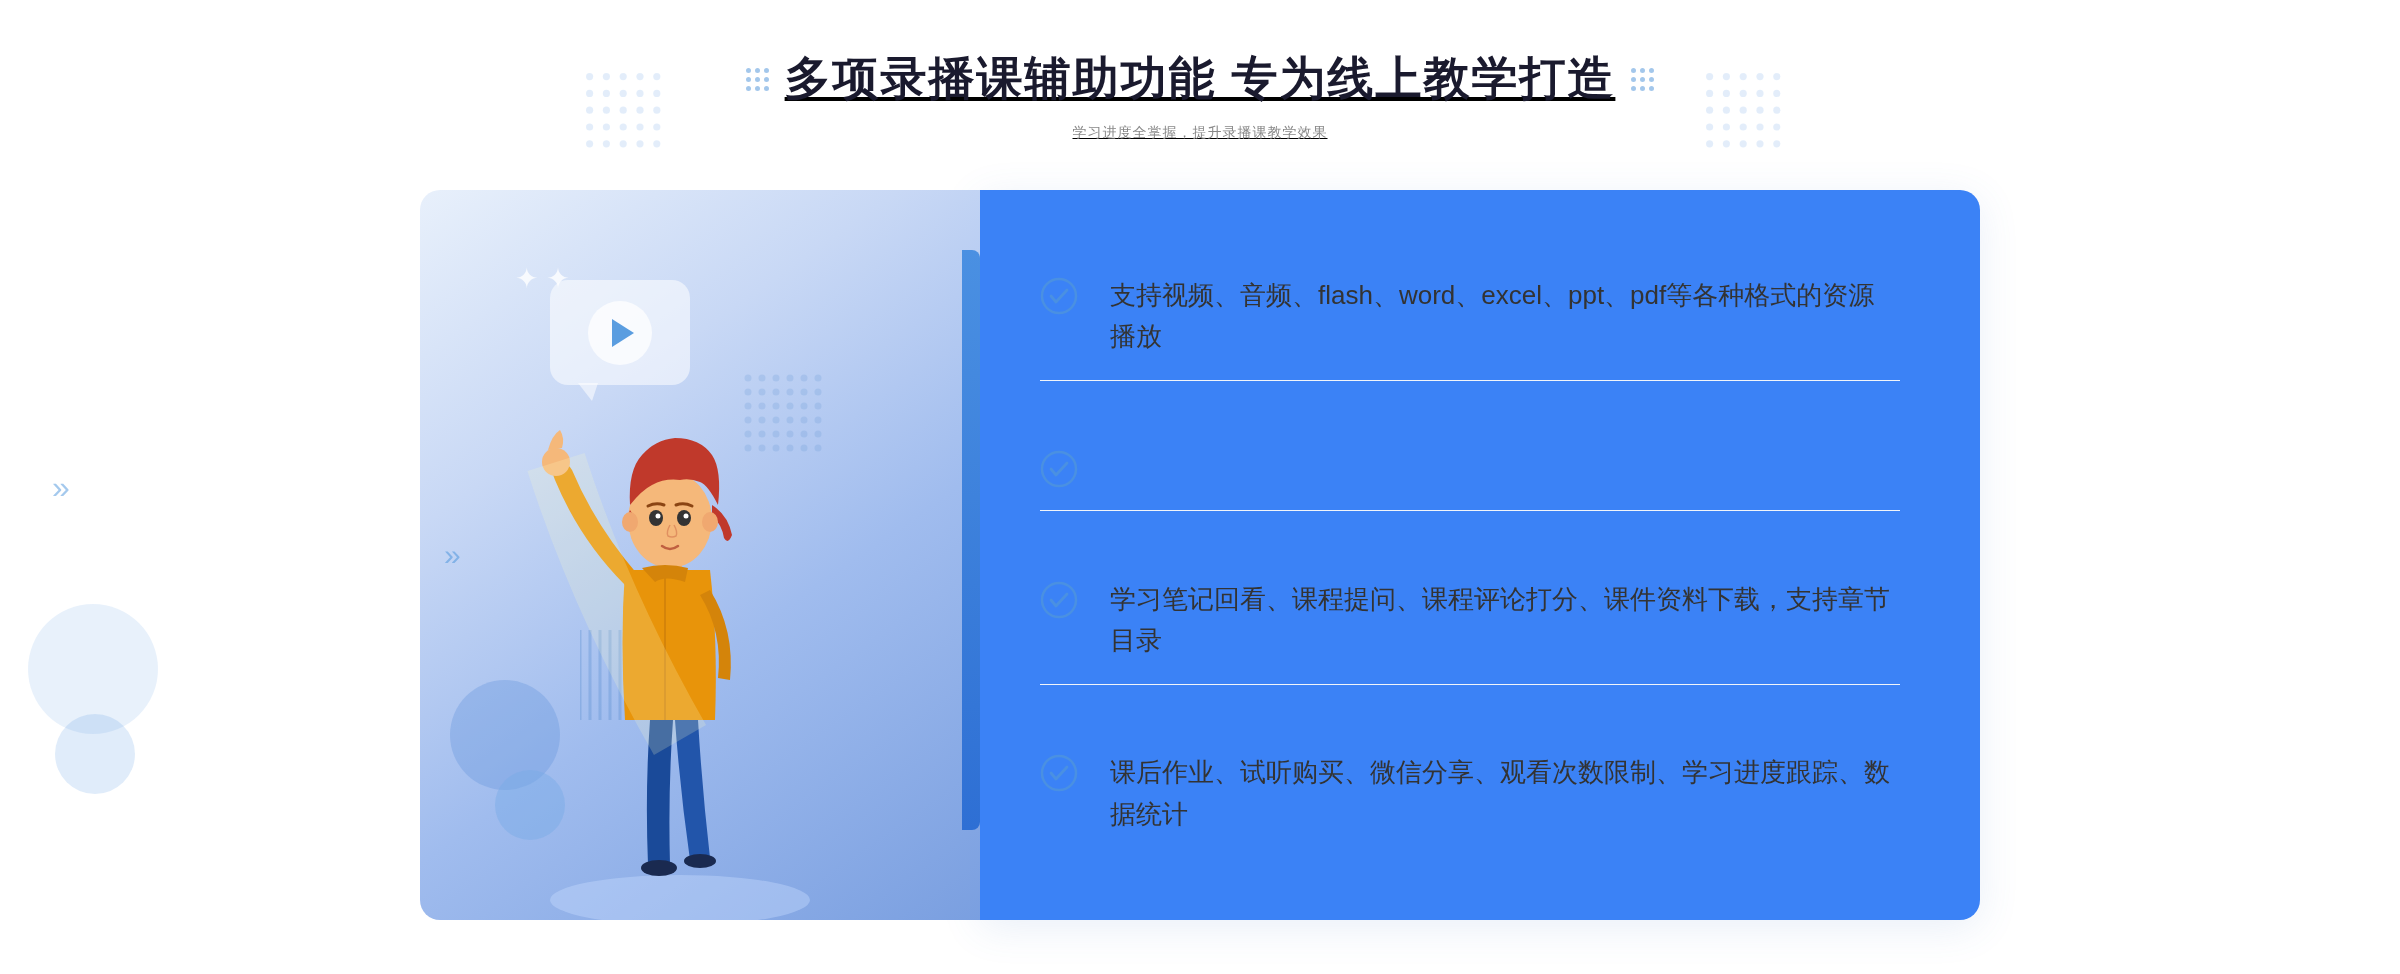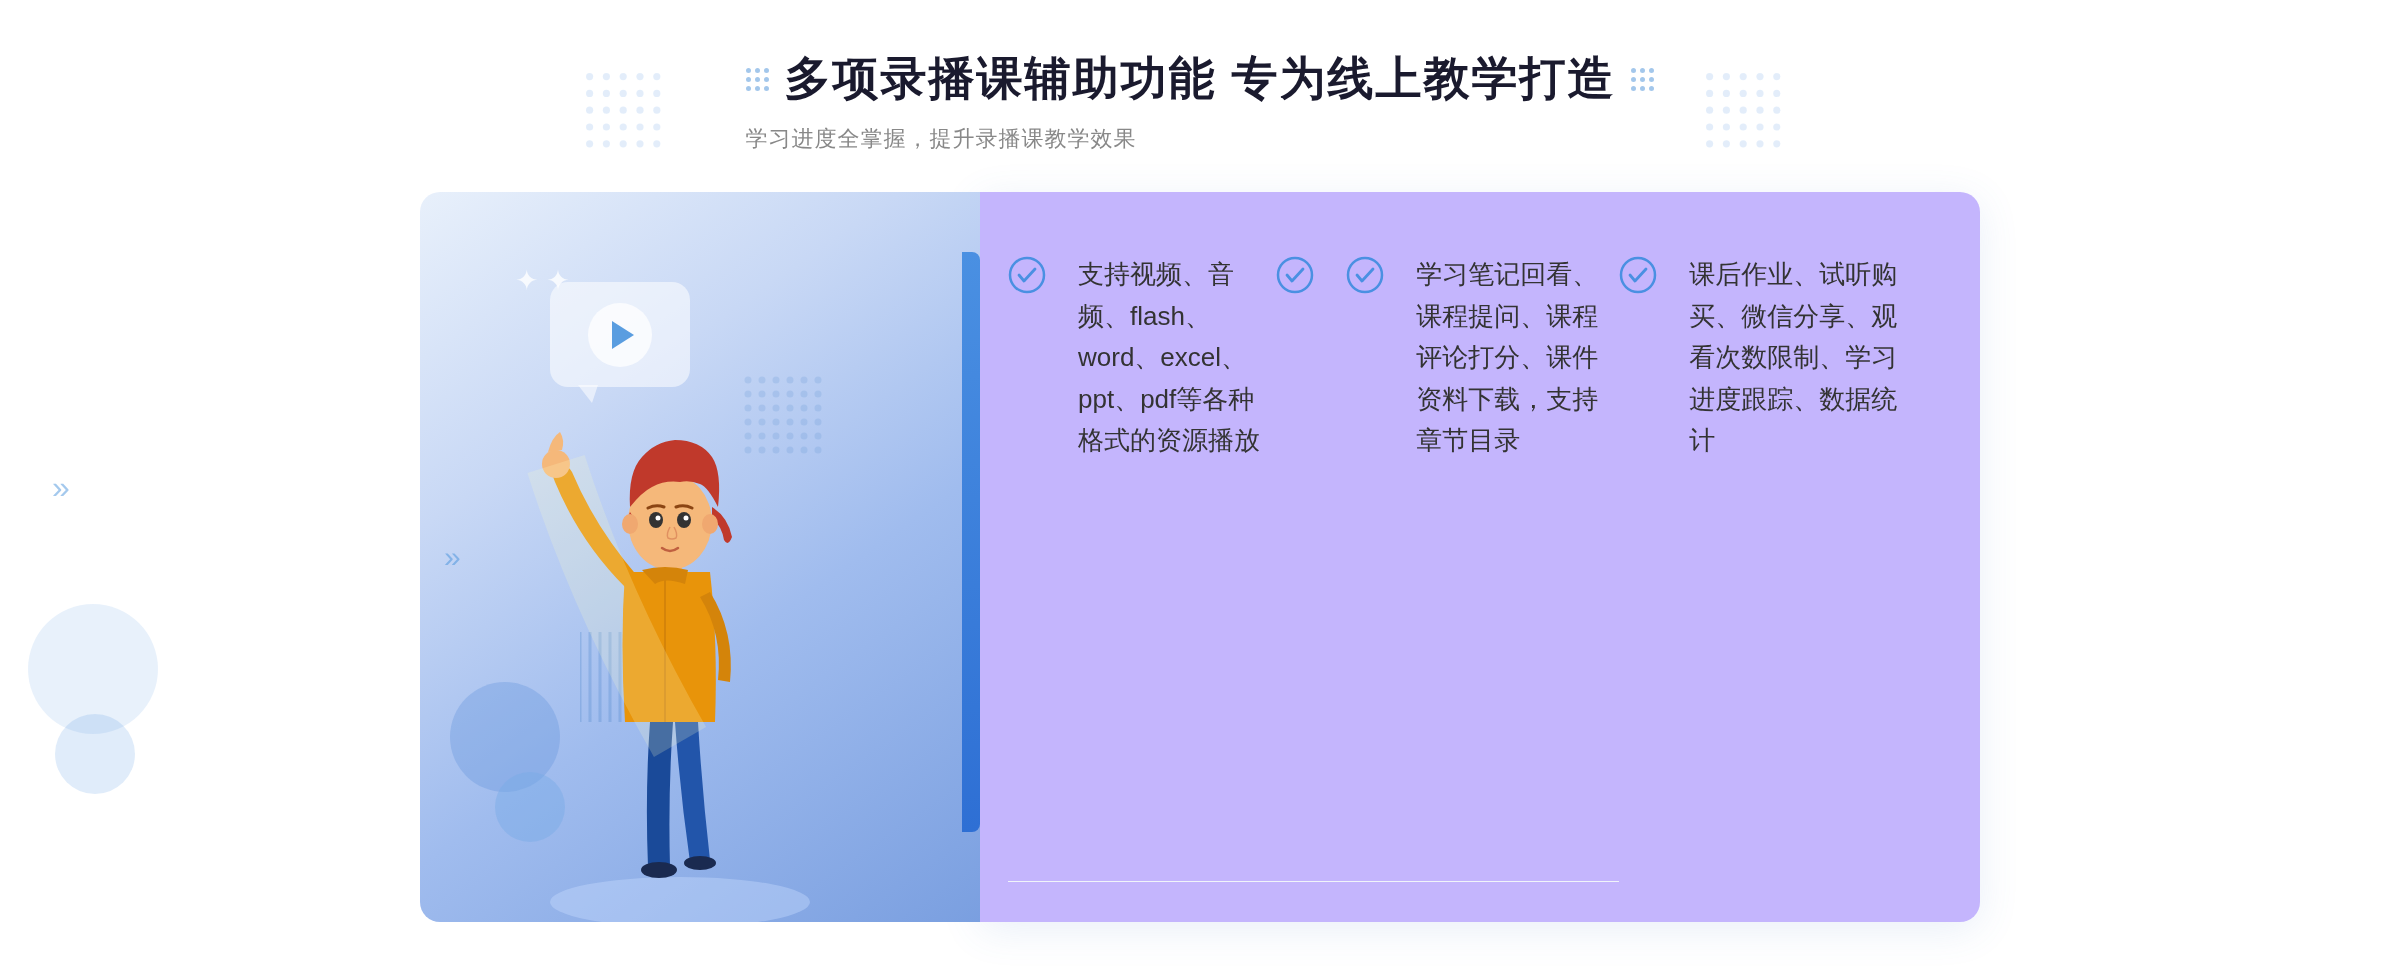--- a/index.html
+++ b/index.html
@@ -38,23 +38,25 @@
       top: 55px;
     }
 
     .dots-svg {
       width: 100%;
       height: 100%;
     }
 
     
     .header {
-      text-align: left;
+      text-align: center;
+      margin-bottom: 10px;
       position: relative;
       z-index: 2;
+      text-decoration: underline;
     }
 
     .main-title {
       font-size: 46px;
       font-weight: 700;
       color: #1a1a2e;
       letter-spacing: 2px;
       display: flex;
       align-items: center;
       justify-content: center;
@@ -74,21 +76,21 @@
     }
 
     .title-dot {
       width: 5px;
       height: 5px;
       background: #4a90d9;
       border-radius: 50%;
     }
 
     .sub-title {
-      font-size: 22px;
+      font-size: 14px;
       color: #888;
       margin-top: 14px;
       font-weight: 400;
       letter-spacing: 1px;
     }
 
     
     .content-area {
       display: flex;
       width: 1560px;
@@ -229,25 +231,25 @@
       top: 50%;
       transform: translateY(-50%);
       font-size: 30px;
       color: #5a9de0;
       opacity: 0.6;
     }
 
     
     .content-panel {
       flex: 1;
-      background: #c4b5fd;
+      background: #3b82f6;
       border-radius: 0 20px 20px 0;
-      padding: 40px 80px 40px 28px;
-      display: flex;
-      flex-direction: row;
+      padding: 40px 80px 40px 60px;
+      display: flex;
+      flex-direction: column;
       justify-content: space-around;
       box-shadow: 0 8px 40px rgba(70, 120, 200, 0.12);
     }
 
     .feature-item {
       display: flex;
       align-items: flex-start;
       padding: 22px 0;
       border-bottom: 1px solid #f0f4fa;
     }

